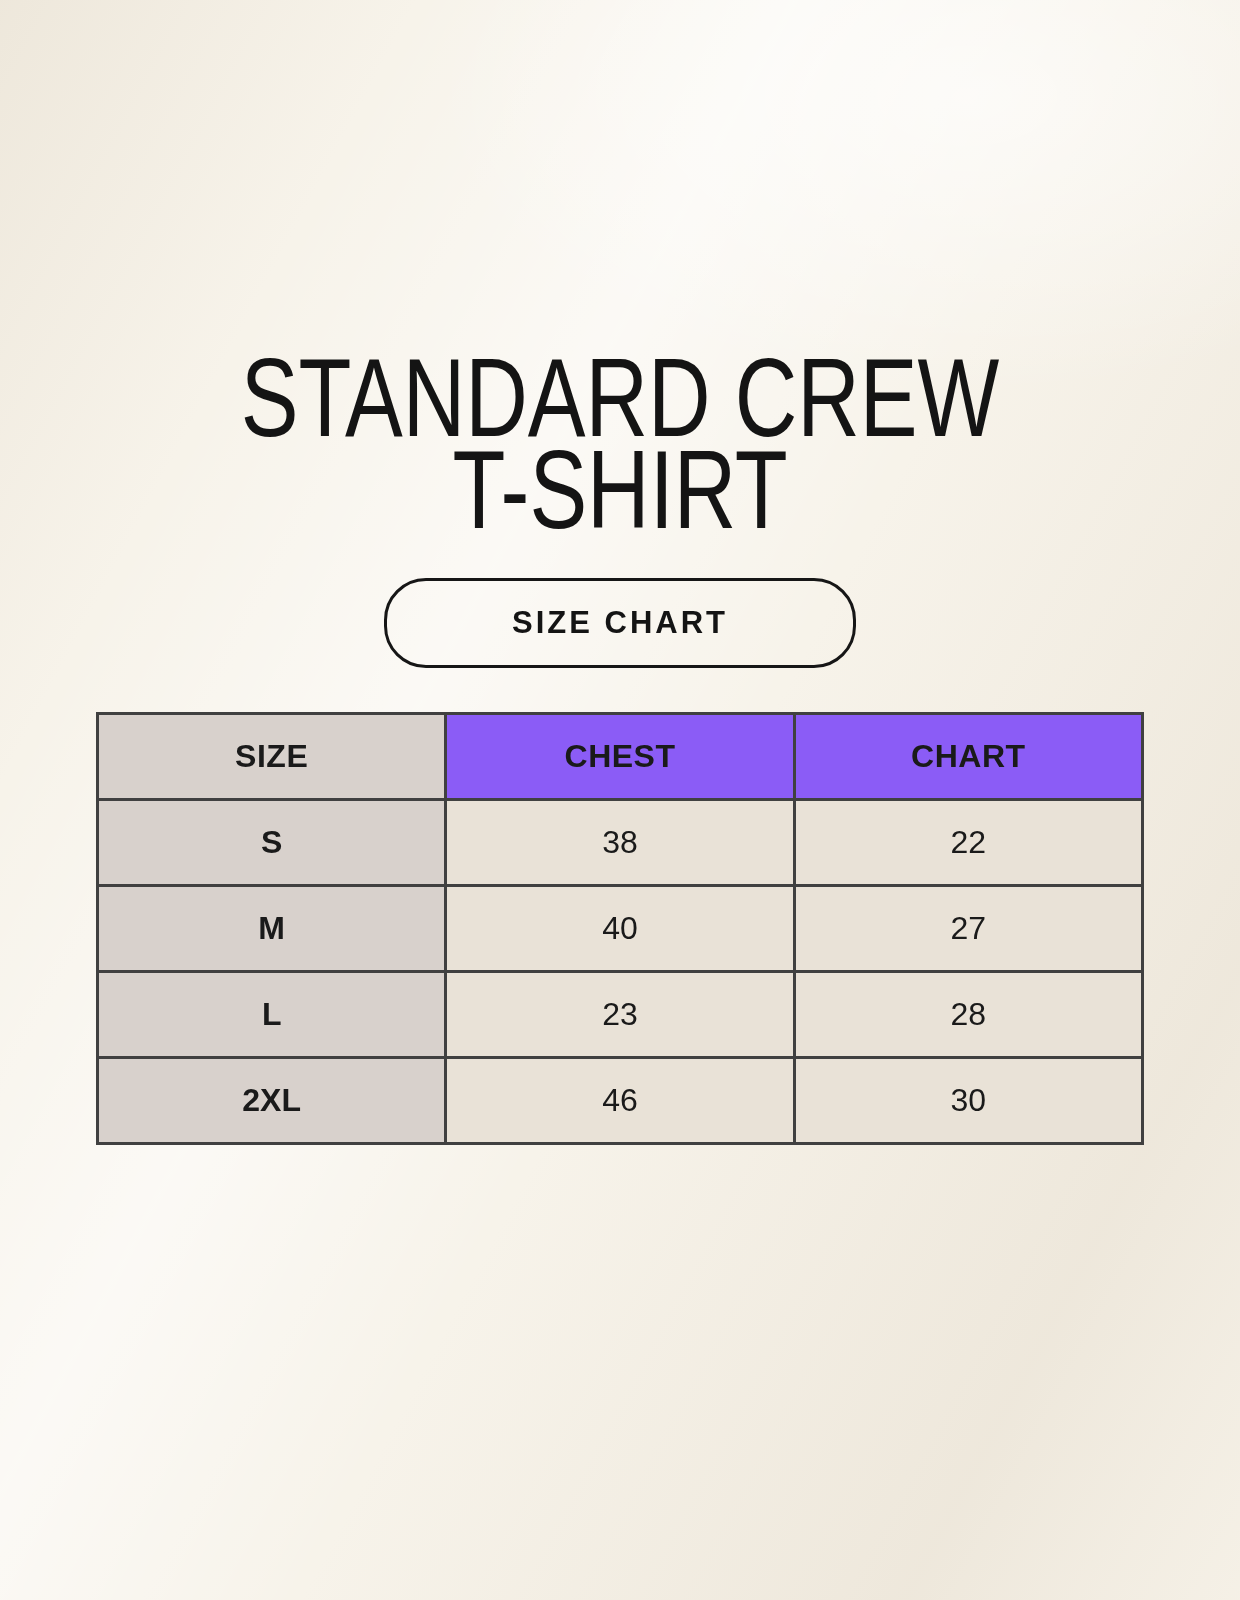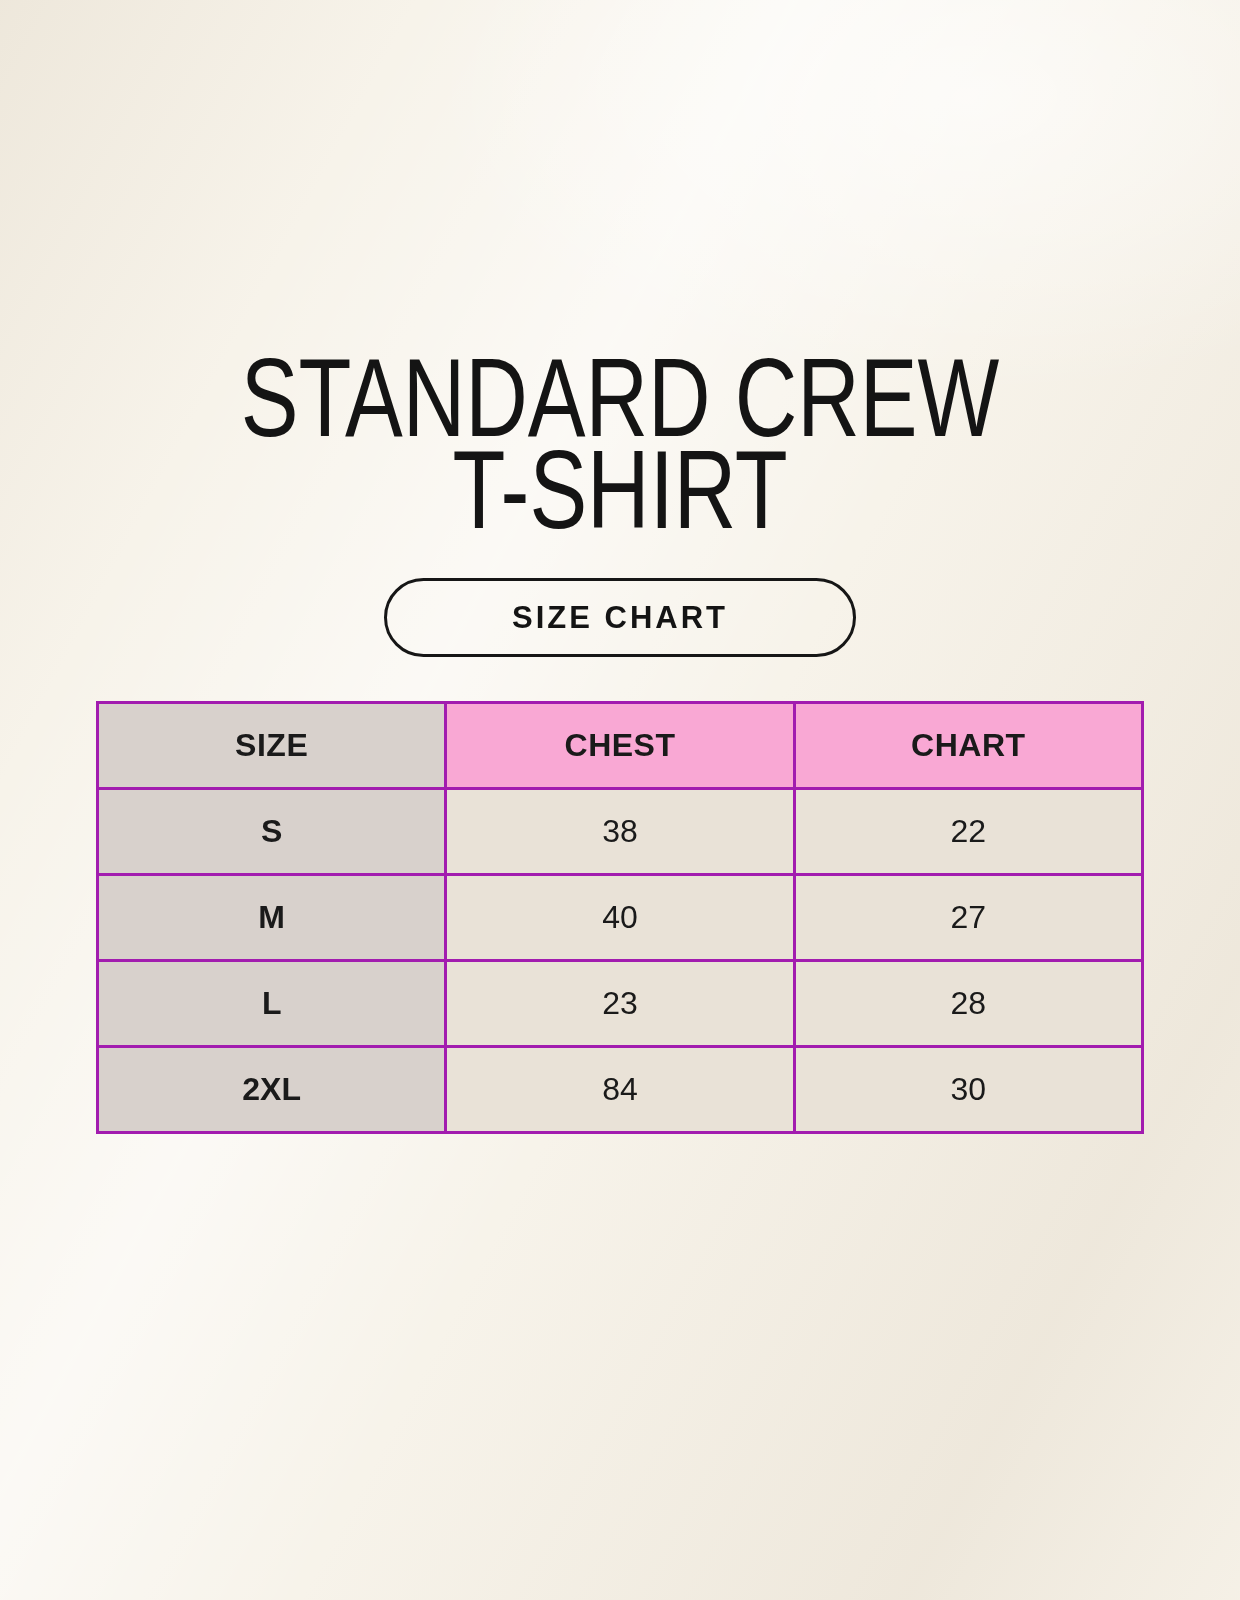--- a/index.html
+++ b/index.html
@@ -40,21 +40,21 @@
     color: #141414;
   }
   .title-line {
     display: block;
     transform: scaleX(0.78);
     transform-origin: 50% 50%;
     white-space: nowrap;
   }
   .pill {
     width: 472px;
-    height: 79px;
+    height: 90px;
     margin: 42px auto 0;
     box-sizing: border-box;
     border: 3px solid #161616;
     border-radius: 42px;
     display: flex;
     align-items: center;
     justify-content: center;
     background: transparent;
   }
   .pill span {
@@ -63,41 +63,41 @@
     letter-spacing: 3px;
     color: #141414;
   }
   table.size-table {
     width: 1048px;
     margin: 44px auto 0;
     border-collapse: collapse;
     table-layout: fixed;
   }
   .size-table th, .size-table td {
-    border: 3px solid #a21caf;
+    border: 3px solid #404040;
     text-align: center;
     vertical-align: middle;
     font-size: 32px;
     background: #e9e2d7;
   }
   .size-table th {
     height: 81px;
     font-weight: 700;
     letter-spacing: 0.5px;
   }
   .size-table td {
     height: 81px;
     font-weight: 400;
   }
   .size-table th.col-taupe,
   .size-table td.cell-size {
     background: #d8d1cc;
   }
   .size-table th.col-pink {
-    background: #f9a8d4;
+    background: #8b5cf6;
   }
   .size-table td.cell-size {
     font-weight: 700;
   }
   .footnote {
     width: 1048px;
     margin: 11px auto 0;
     box-sizing: border-box;
     padding-right: 12px;
     text-align: right;
@@ -140,20 +140,20 @@
         <td>40</td>
         <td>27</td>
       </tr>
       <tr>
         <td class="cell-size">L</td>
         <td>23</td>
         <td>28</td>
       </tr>
       <tr>
         <td class="cell-size">2XL</td>
-        <td>84</td>
+        <td>46</td>
         <td>30</td>
       </tr>
     </tbody>
   </table>
 
 
 </div>
 
 </body></html>

